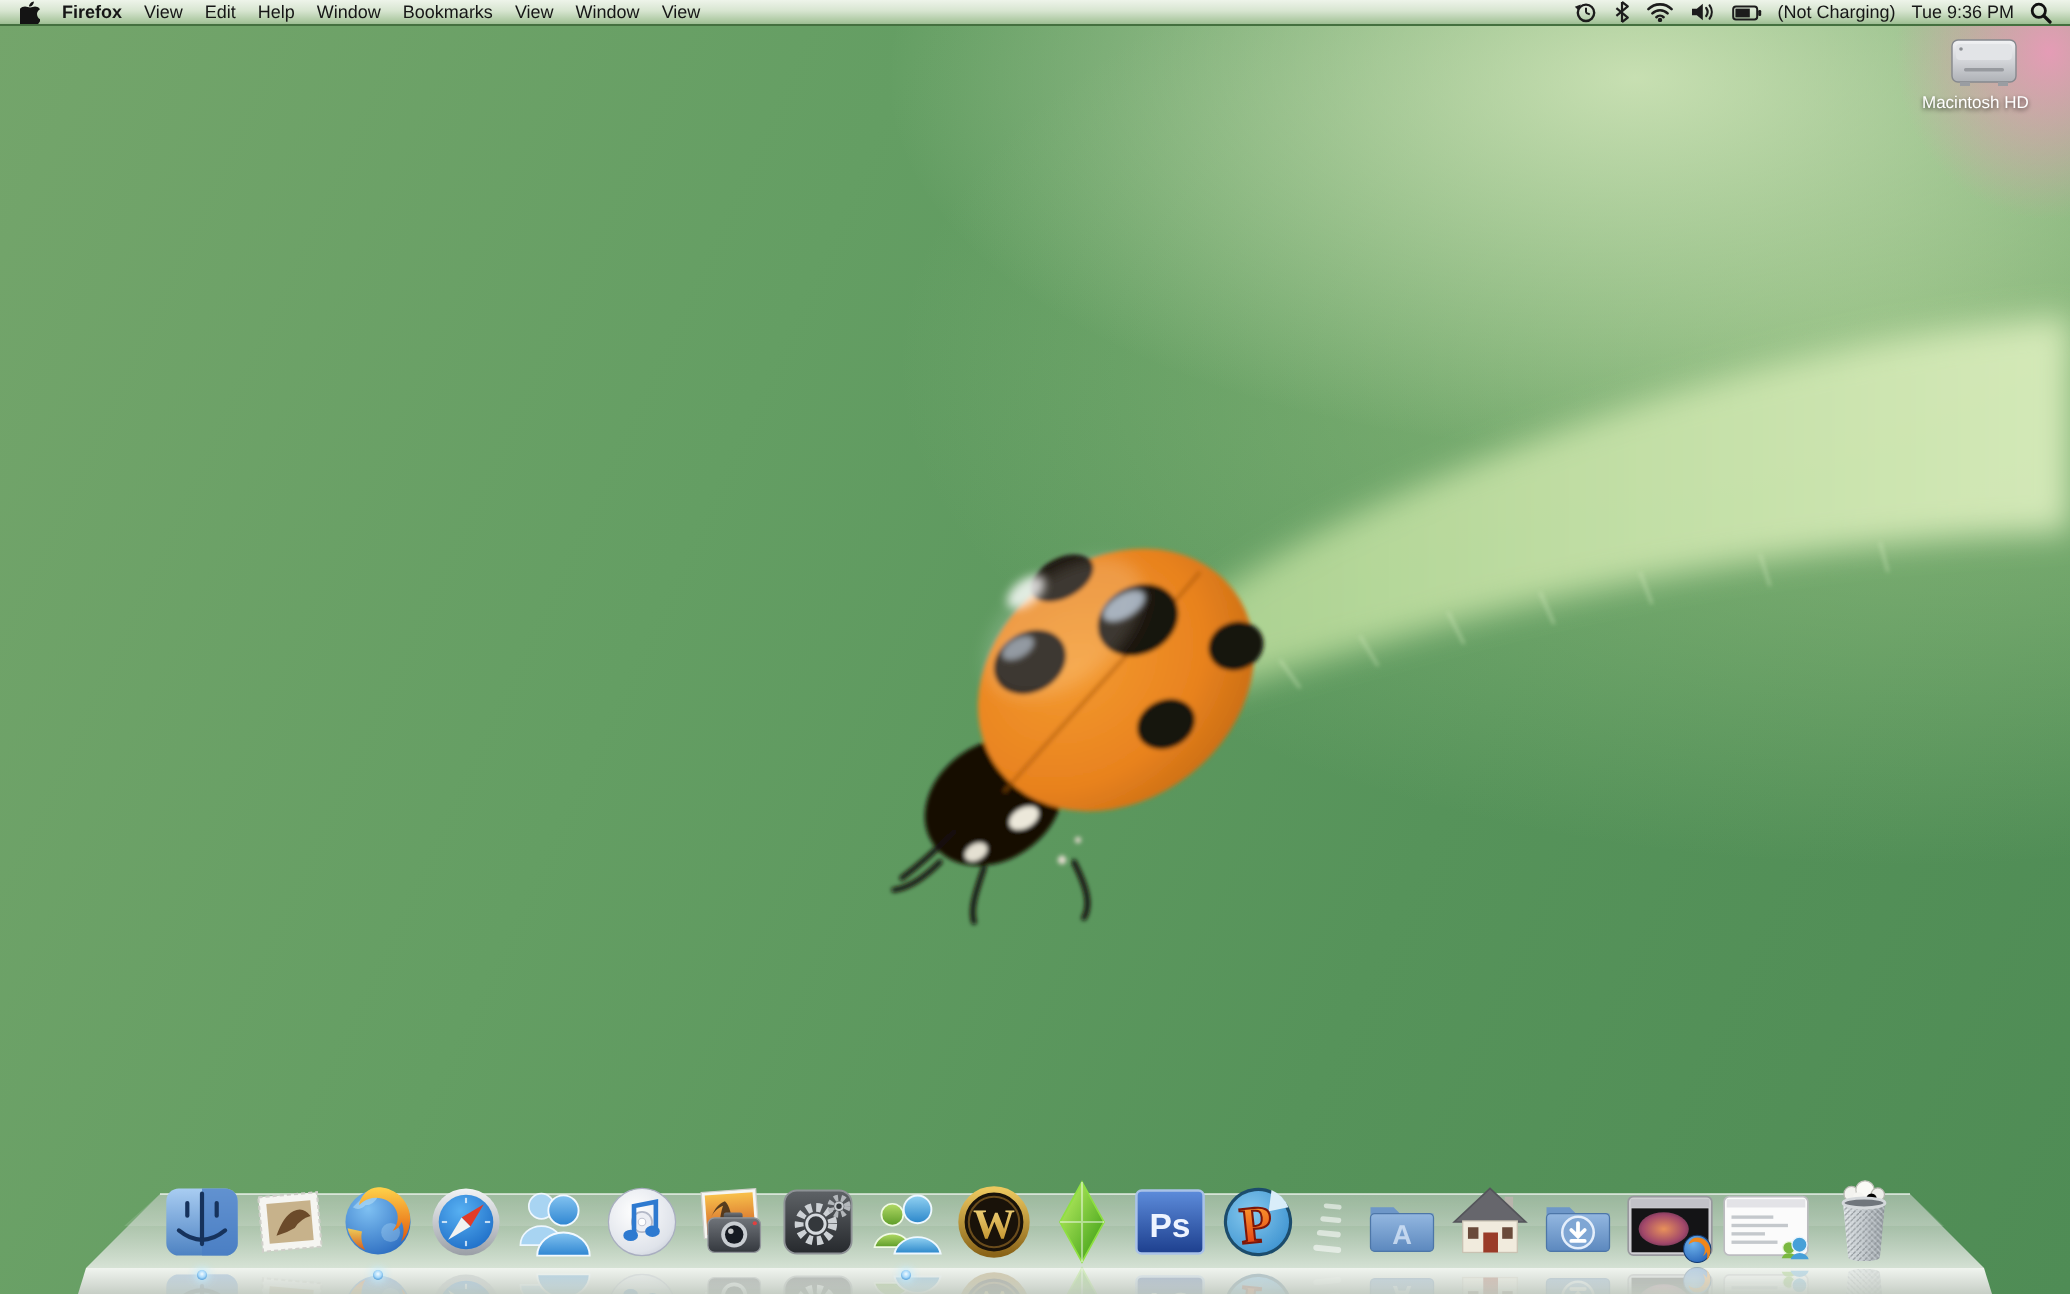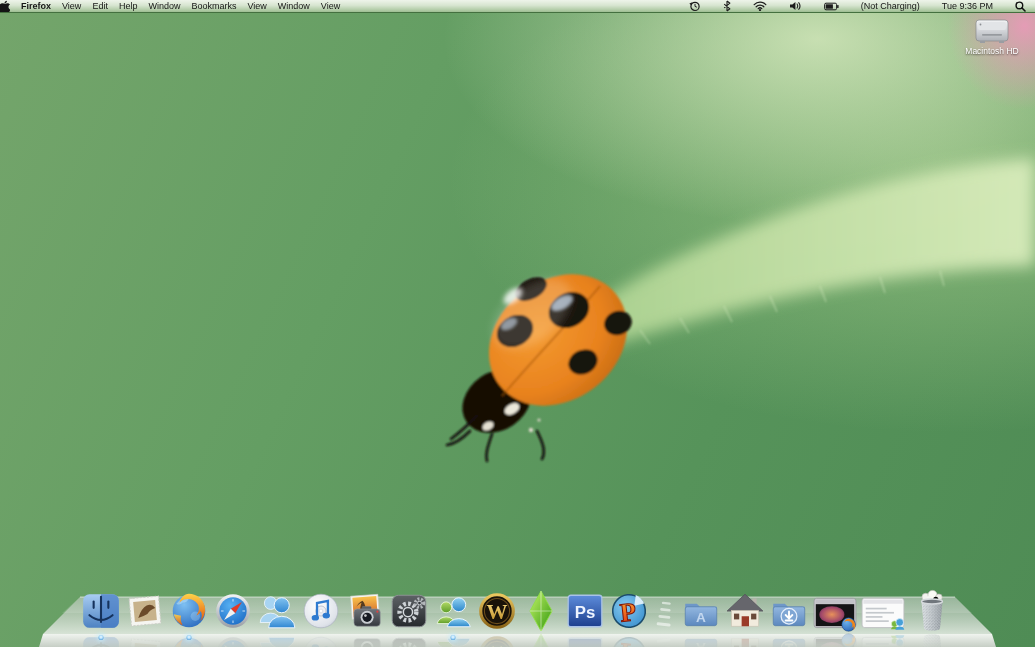--- a/index.html
+++ b/index.html
@@ -17,29 +17,29 @@
   .wallpaper{position:absolute;top:0;left:0;}
 
   
   .menubar{
     position:absolute;top:0;left:0;right:0;height:13px;z-index:50;
     background:linear-gradient(#eef4ea 0%,#d7e5d0 45%,#aac79f 90%,#9cbd92 100%);
     border-bottom:1px solid #44703f;
     display:flex;justify-content:space-between;align-items:center;
     font-size:9px;color:#161616;
   }
-  .mb-left{display:flex;align-items:center;gap:11px;padding-left:0;}
-  .mb-right{display:flex;align-items:center;gap:22px;padding-right:9px;}
+  .mb-left{display:flex;align-items:center;gap:11px;padding-left:10px;}
+  .mb-right{display:flex;align-items:center;gap:8px;padding-right:9px;}
   .mb-item{cursor:default;white-space:nowrap;}
   .mb-app{font-weight:700;}
   .mb-ico{display:flex;align-items:center;}
   .mb-text{white-space:nowrap;}
 
   
-  .desktop-icon{position:absolute;top:17px;right:12px;width:62px;text-align:center;z-index:10;}
+  .desktop-icon{position:absolute;top:17px;right:12px;width:62px;z-index:10;}
   .desktop-icon .di-label{
     margin-top:1px;font-size:8.5px;color:#fff;
     text-shadow:0 1px 2px rgba(0,0,0,.65);
   }
   .desktop-icon svg{margin:0 auto;}
 
   
   .dock{position:absolute;left:0;right:0;bottom:0;height:62px;z-index:40;}
   .dock-shelf{position:absolute;left:0;top:0;}
   .dock-icons{

